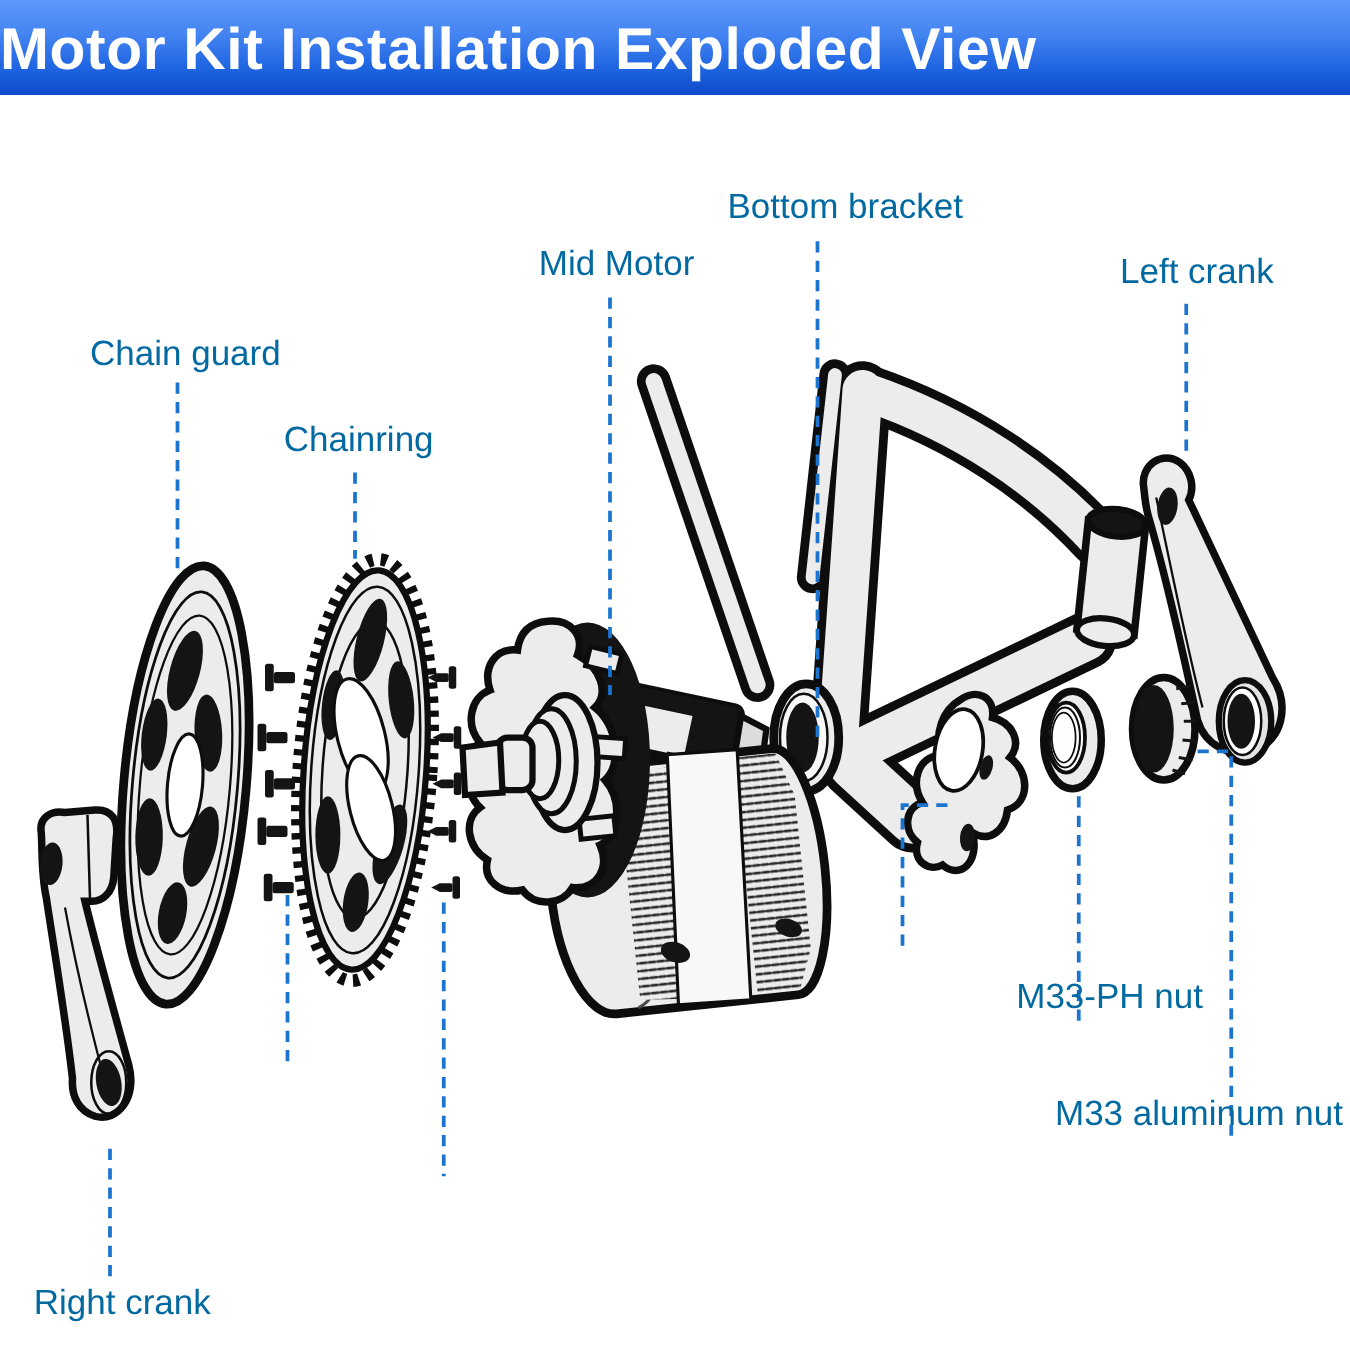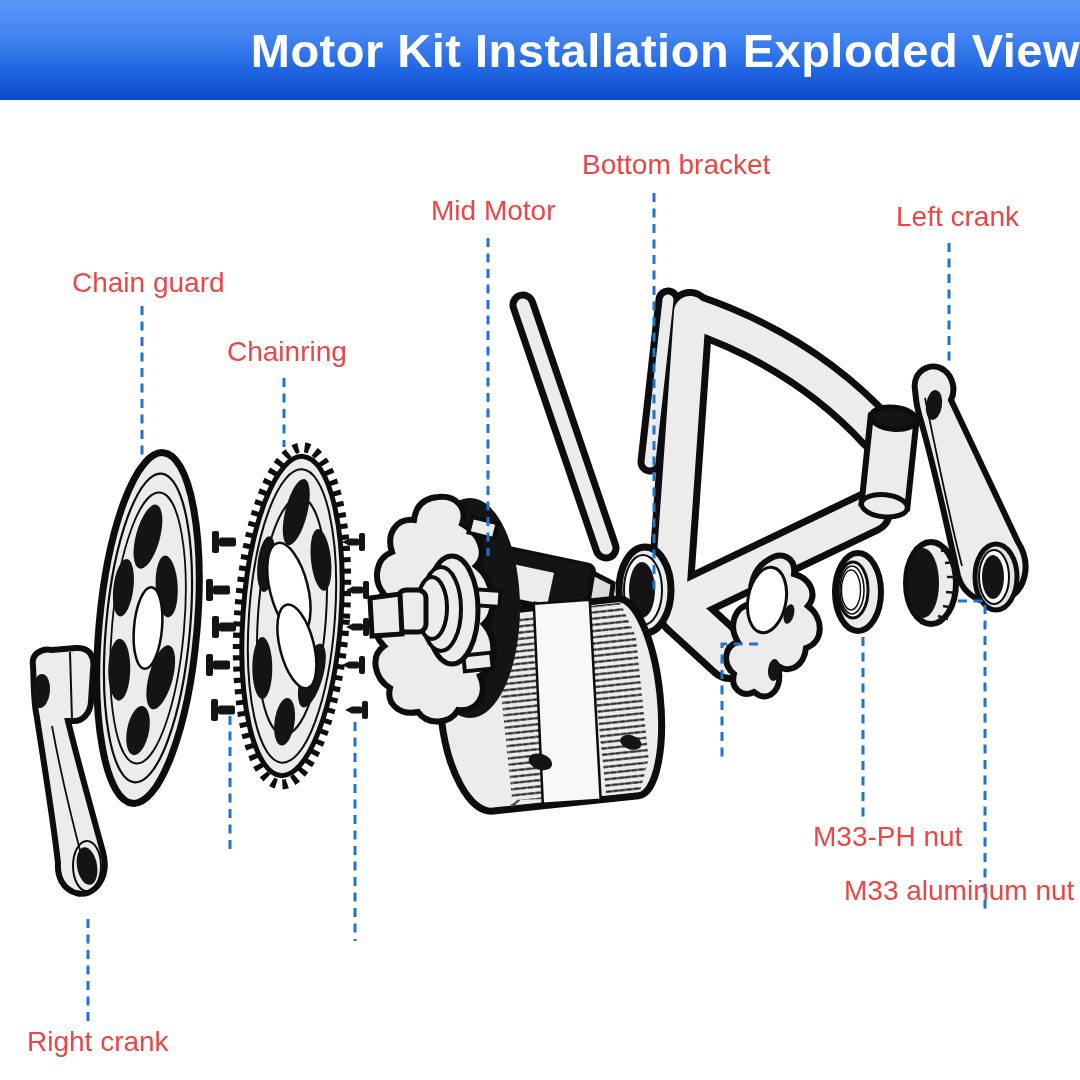--- a/index.html
+++ b/index.html
@@ -1,30 +1,30 @@
 <!DOCTYPE html>
 <html><head>
 <meta charset="utf-8">
 <style>
   html,body{margin:0;padding:0;background:#fff;}
   #stage{
     position:relative;width:1080px;height:1080px;background:#ffffff;
     font-family:"Liberation Sans",sans-serif;overflow:hidden;
   }
   #banner{
-    position:absolute;left:0;top:0;width:1080px;height:100px;
+    position:absolute;left:0;top:0;width:1080px;height:76px;
     background:linear-gradient(180deg,#5b98f8 0%,#4585f2 35%,#2066e2 70%,#0b4ac9 100%);
-    display:flex;align-items:center;justify-content:flex-end;
+    display:flex;align-items:center;justify-content:flex-start;
   }
   #banner .title{
     color:#ffffff;font-size:47px;font-weight:bold;letter-spacing:0.5px;white-space:nowrap;
   }
   svg#art{position:absolute;left:0;top:0;}
   .lbl{
-    position:absolute;color:#ef4444;font-size:28px;line-height:1.1;white-space:nowrap;
+    position:absolute;color:#0369a1;font-size:28px;line-height:1.1;white-space:nowrap;
   }
 </style>
 </head>
 <body>
 
 <div id="stage">
 
   <div id="banner">
     <span class="title">Motor Kit Installation Exploded View</span>
   </div>
@@ -258,17 +258,17 @@
       <polyline points="863,637 863,818"></polyline>
       <polyline points="958,601 985,601 985,915"></polyline>
     </g>
   </svg>
 
   <div class="lbl" style="left:72px;top:268px">Chain guard</div>
   <div class="lbl" style="left:227px;top:337px">Chainring</div>
   <div class="lbl" style="left:431px;top:196px">Mid Motor</div>
   <div class="lbl" style="left:582px;top:150px">Bottom bracket</div>
   <div class="lbl" style="left:896px;top:202px">Left crank</div>
-  <div class="lbl" style="left:813px;top:822px">M33-PH nut</div>
+  <div class="lbl" style="left:813px;top:782px">M33-PH nut</div>
   <div class="lbl" style="left:844px;top:876px">M33 aluminum nut</div>
   <div class="lbl" style="left:27px;top:1027px">Right crank</div>
 
 </div>
 
 </body></html>

